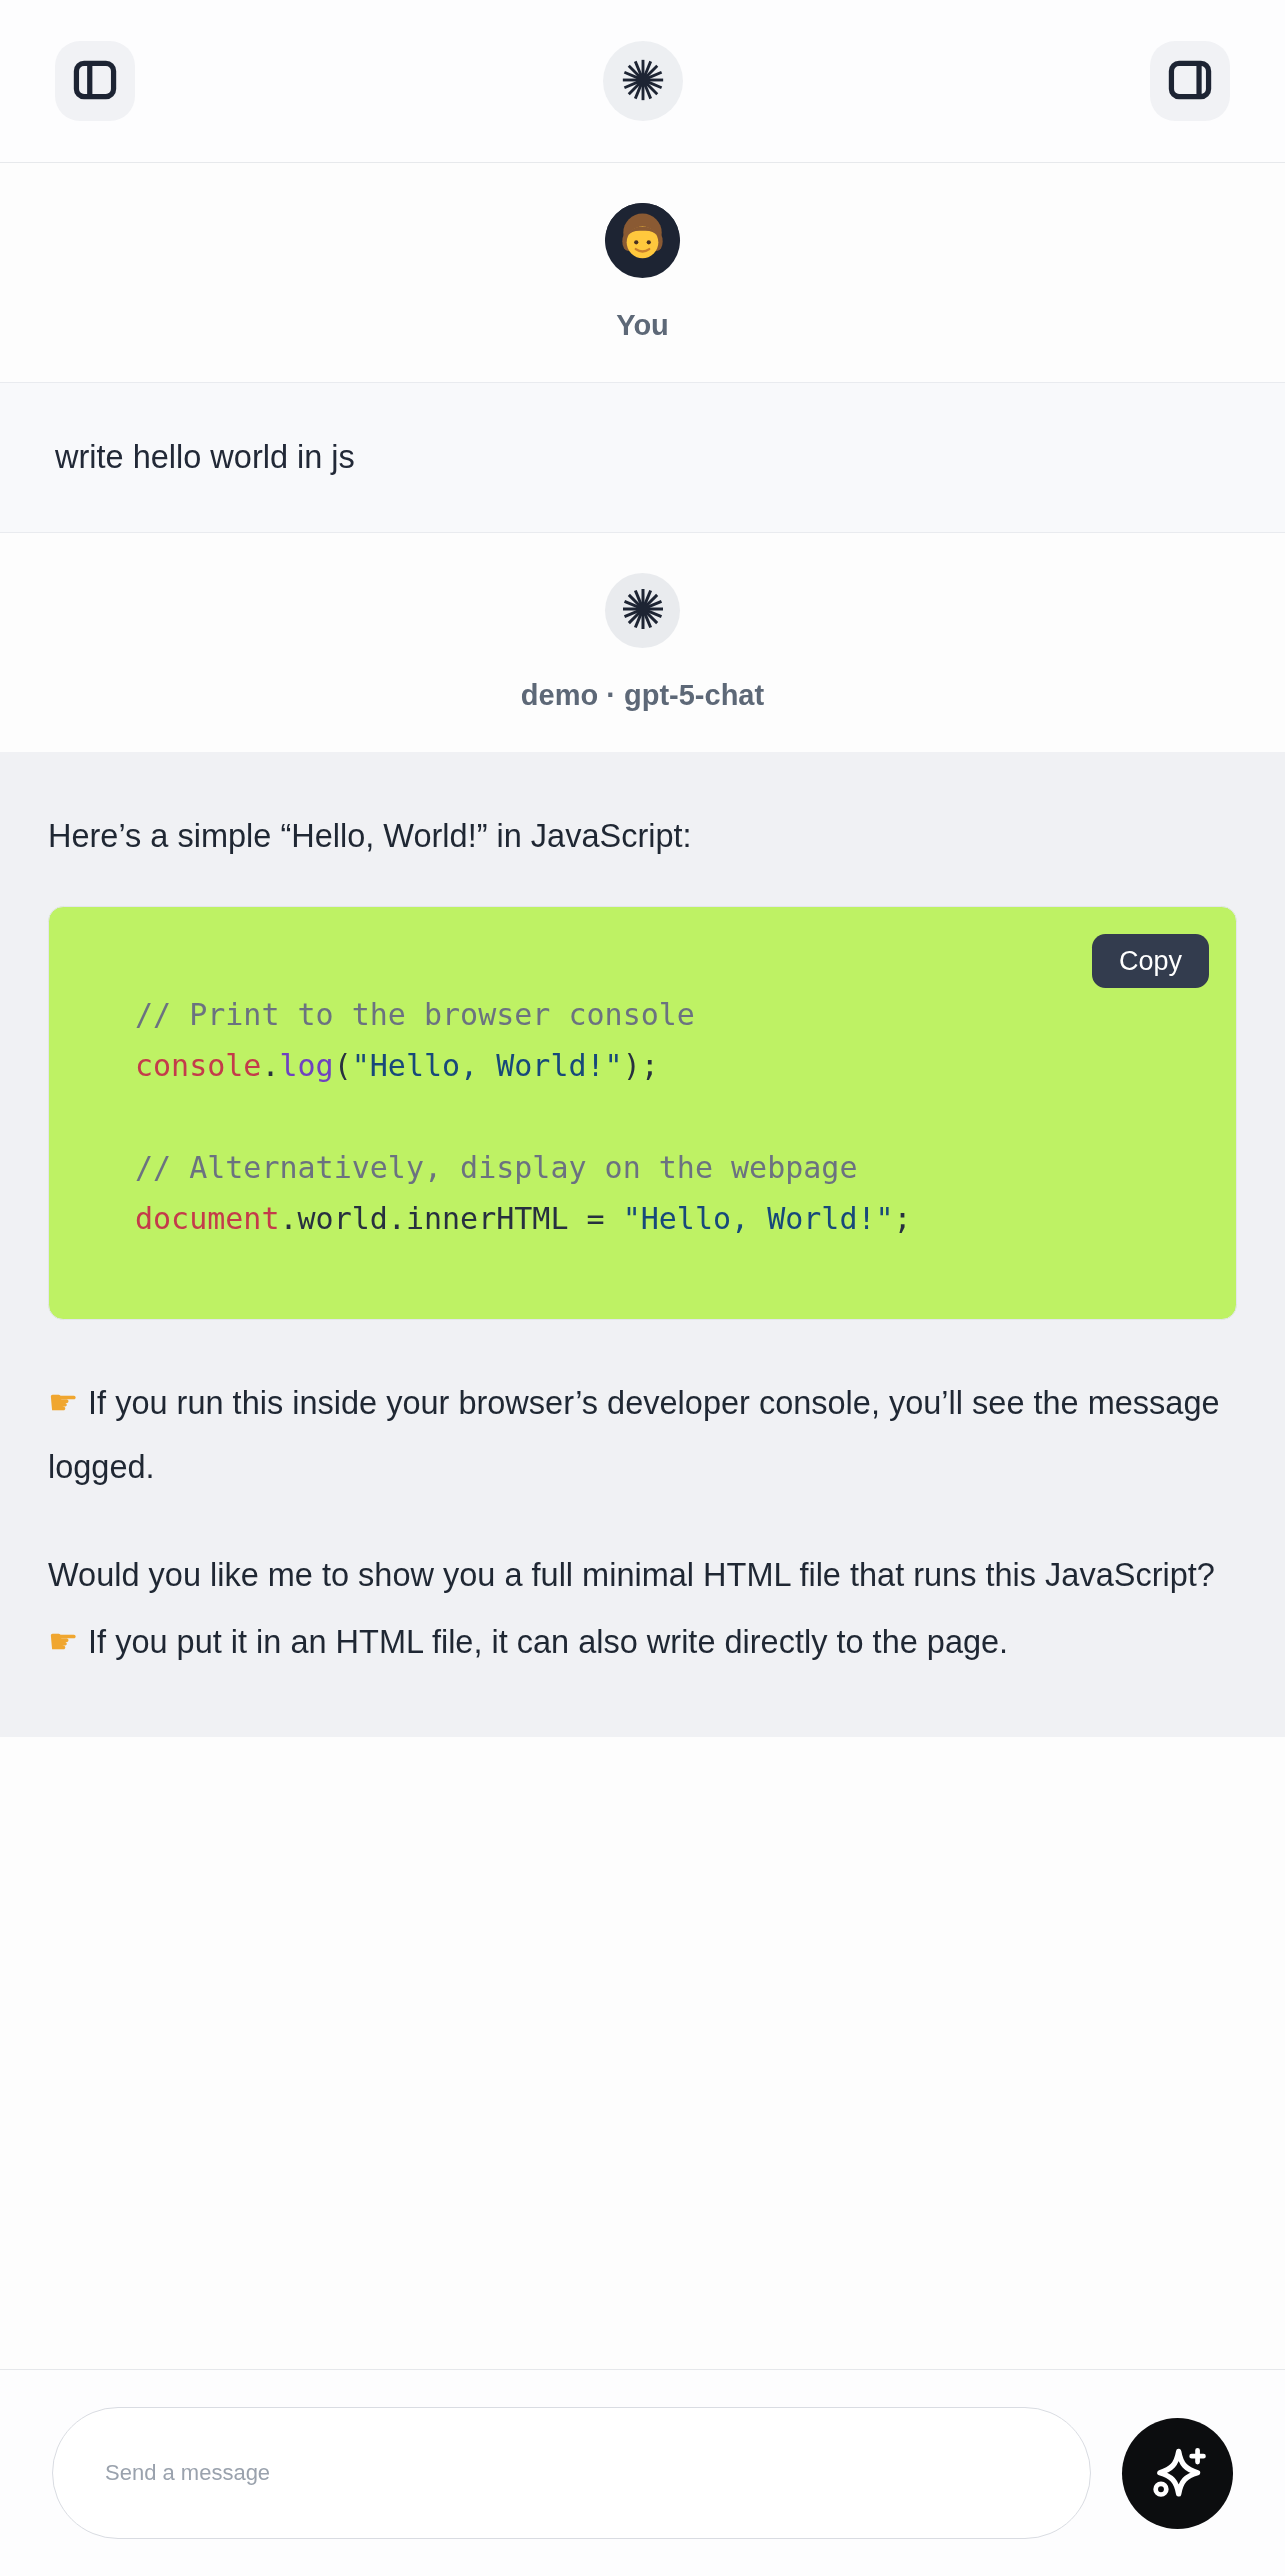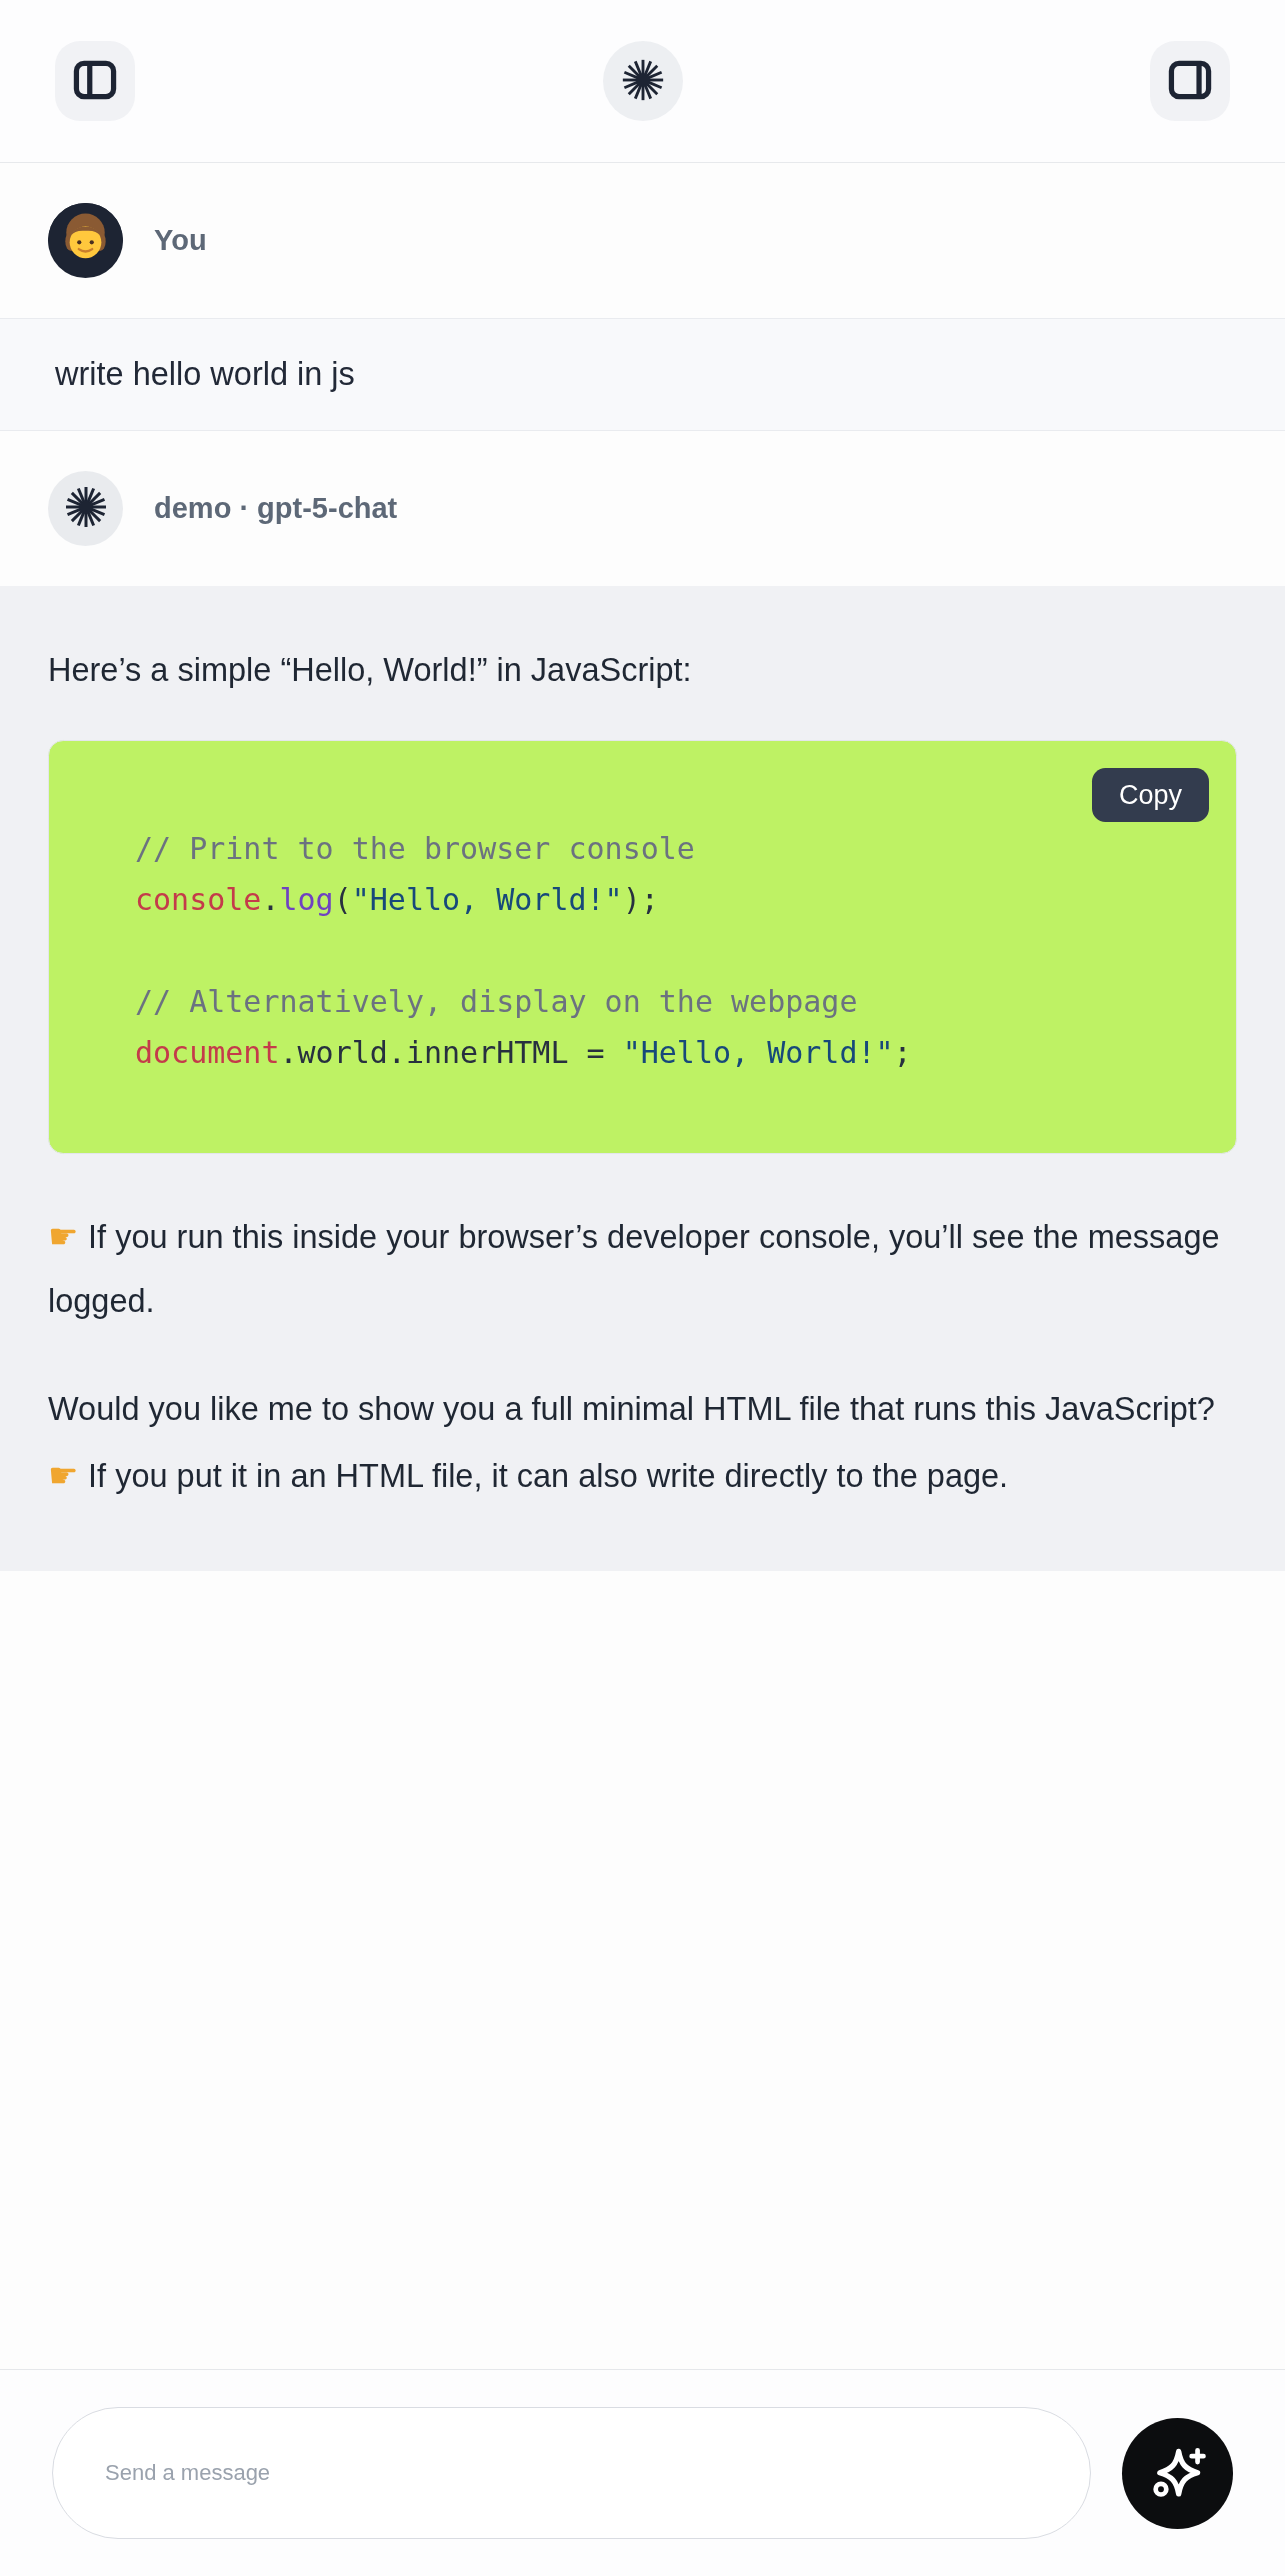--- a/index.html
+++ b/index.html
@@ -32,38 +32,39 @@
     background:#edeff2;
     border:none; border-radius:50%;
     display:flex; align-items:center; justify-content:center;
     cursor:pointer;
   }
 
   
   .author-row {
     display:flex; align-items:center; gap:31px;
     padding:40px 48px;
+    flex-direction:column;
   }
   .avatar {
     width:75px; height:75px; border-radius:50%;
     flex:0 0 auto;
     display:flex; align-items:center; justify-content:center;
     overflow:hidden;
   }
   .avatar.user-bg { background:#1d2433; }
   .avatar.bot-bg  { background:#e9ebee; }
   .author-name {
     font-size:29px; font-weight:bold; color:#5d6877;
   }
 
   .user-band {
     background:#f8f9fb;
     border-top:1.9px solid #e9ebef;
     border-bottom:1.9px solid #e9ebef;
-    padding:24px 55px;
+    padding:43px 55px;
     font-size:32.5px; line-height:63px; color:#222937;
   }
 
   .assistant-band {
     background:#f0f1f4;
     padding:52px 48px 63px 48px;
     font-size:32.5px; line-height:64px; color:#1f2733;
   }
   .assistant-band b { font-weight:normal; }
   .para { margin:0; }

